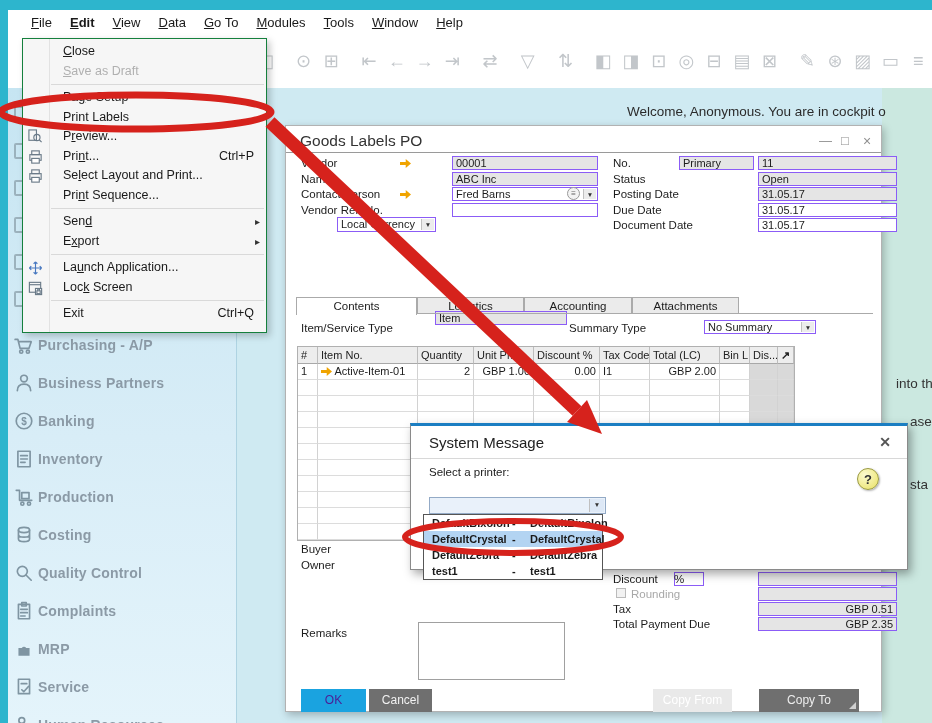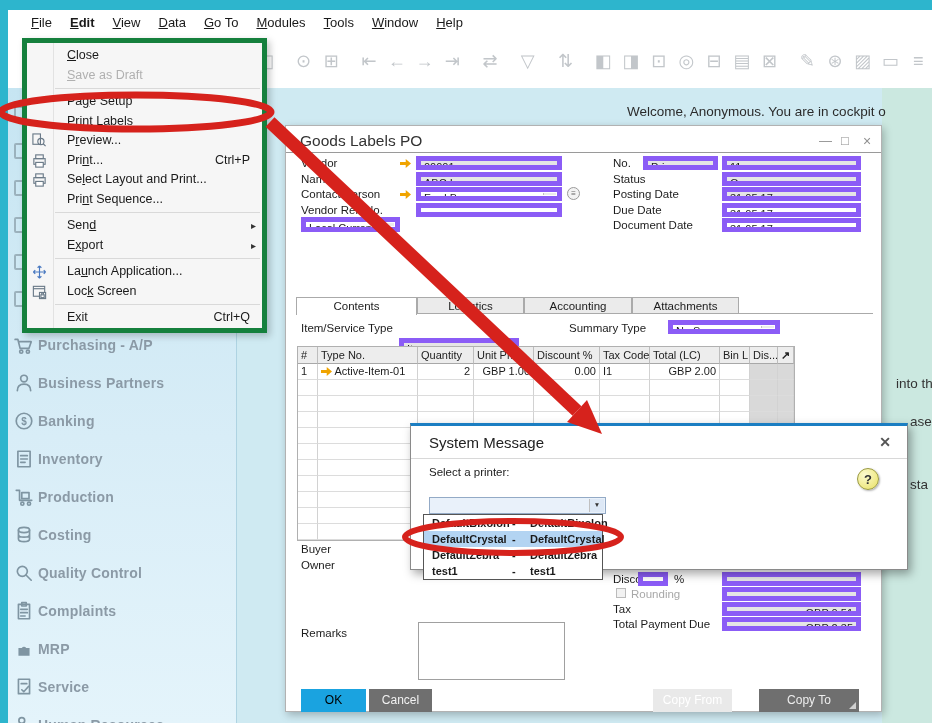--- a/index.html
+++ b/index.html
@@ -30,40 +30,40 @@
            background:linear-gradient(180deg,#c6e5f2 0%,#d8edf7 55%,#e4f4fb 100%);
            border-right:1px solid #aed3e2;}
   .sb-item{position:absolute;left:0;width:229px;height:24px;cursor:pointer;}
   .sb-icon{position:absolute;left:6px;top:0;width:20px;height:20px;}
   .sb-label{position:absolute;left:30px;top:2px;font-size:14px;font-weight:bold;color:#8b9aa6;
             letter-spacing:.2px;white-space:nowrap;}
   .p-icon{position:absolute;left:6px;width:15px;height:16px;border:2px solid #93a8b3;
           border-radius:2px;opacity:.85;}
   
   .editmenu{position:absolute;left:22px;top:38px;width:245px;height:295px;background:#f6f6f6;
-            border:5px solid #15803d;box-shadow:3px 3px 7px rgba(0,0,0,.22);z-index:30;
+            border:1px solid #15803d;box-shadow:3px 3px 7px rgba(0,0,0,.22);z-index:30;
             font-size:12.5px;color:#1a1a1a;padding-top:3px;}
   .editmenu::before{content:"";position:absolute;left:26px;top:0;bottom:0;width:1px;background:#e2e2e2;}
   .mi{position:relative;height:19.5px;line-height:19.5px;padding-left:40px;cursor:default;white-space:nowrap;}
   .mi .mshort{position:absolute;right:12px;}
   .mi .msub{position:absolute;right:6px;font-size:10px;color:#333;}
   .mi.disabled{color:#b0b0b0;}
   .mi .micon{position:absolute;left:4px;top:2px;width:17px;height:16px;}
   .msep{height:1px;background:#d9d9d9;margin:3px 2px 3px 28px;}
   
   .grwindow{position:absolute;left:285px;top:125px;width:597px;height:587px;background:#fff;
             border:1px solid #b2b2b2;box-shadow:2px 3px 8px rgba(0,0,0,.25);z-index:10;
             font-size:11.5px;color:#1c1c1c;}
   .grw-title{position:absolute;left:14px;top:6px;font-size:15.5px;color:#333;}
   .wctl{position:absolute;top:7px;color:#8f8f8f;font-size:13px;cursor:pointer;}
   .grw-sep{position:absolute;left:0;top:26px;width:100%;height:1px;background:#9a9a9a;}
   .lbl{position:absolute;font-size:11.5px;color:#1c1c1c;white-space:nowrap;}
   .lbl.gray{color:#a8a8a8;}
-  .fld{position:absolute;height:14px;border:5px solid #8b5cf6;background:#fff;font-size:11px;
-       line-height:12px;padding:0 3px;white-space:nowrap;overflow:hidden;}
+  .fld{position:absolute;height:14px;border:1px solid #8b5cf6;background:#fff;font-size:11px;
+       line-height:12px;padding:0 3px;white-space:nowrap;overflow:hidden;margin-left:36px;}
   .fld.gray{background:#e5e5e5;}
   .fld.ra{text-align:right;}
   .dd{position:absolute;right:1px;top:1px;bottom:1px;width:13px;background:#ececec;
       border-left:1px solid #c0c0c0;font-size:6.5px;color:#333;text-align:center;line-height:12px;}
   .linkarrow{display:inline-block;width:11px;height:9px;background:#f0a400;vertical-align:-1px;
              clip-path:polygon(0 32%,52% 32%,52% 0,100% 50%,52% 100%,52% 68%,0 68%);}
   .circbtn{position:absolute;width:13px;height:13px;border:1px solid #9a9a9a;border-radius:50%;
            background:#f3f3f3;font-size:8px;line-height:12px;text-align:center;color:#666;}
   
   .tab{position:absolute;top:171px;height:17px;border:1px solid #aaaaaa;background:#ebebeb;
@@ -75,21 +75,21 @@
   .grow{display:flex;}
   .gcell{border-right:1px solid #d2d2d2;border-bottom:1px solid #dcdcdc;height:16px;font-size:11px;
          line-height:15px;padding:0 3px;overflow:hidden;white-space:nowrap;}
   .grow.head .gcell{background:#ededed;border-right:1px solid #bdbdbd;border-bottom:1px solid #a8a8a8;
                     height:17px;line-height:16px;color:#222;}
   .gcell.num{text-align:right;}
   .gcell.shade{background:#d9d9d9;}
   .gcell.linkcol{text-align:center;color:#8a6b3a;font-weight:bold;}
   
   .btn{position:absolute;height:23px;border:none;font-size:12px;text-align:center;line-height:23px;cursor:pointer;}
-  .btn.ok{background:#1aa3e0;color:#000000;}
+  .btn.ok{background:#1aa3e0;color:#4c1d95;}
   .btn.cancel{background:#6f6f6f;color:#f2f2f2;}
   .btn.copyfrom{background:#e9e9e9;color:#ffffff;}
   .btn.copyto{background:#6f6f6f;color:#eeeeee;}
   .btn.copyto::after{content:"";position:absolute;right:3px;bottom:3px;border-left:7px solid transparent;
                      border-bottom:7px solid #cfcfcf;}
   .chk{position:absolute;width:10px;height:10px;border:1px solid #bbb;background:#f2f2f2;}
   textarea.remarks{position:absolute;border:1px solid #a0a0a0;resize:none;background:#fff;}
   
   .sysmsg{position:absolute;left:410px;top:423px;width:498px;height:147px;background:#fff;
           border:1px solid #8a8a8a;border-top:3px solid #1b7ec2;box-shadow:3px 4px 9px rgba(0,0,0,.35);
@@ -297,31 +297,31 @@
 
     <div id="grw-tabs">
         <div class="tab active" style="left: 10px; width: 121px;">Contents</div>
         <div class="tab" style="left: 131px; width: 107px;">Logistics</div>
         <div class="tab" style="left: 238px; width: 108px;">Accounting</div>
         <div class="tab" style="left: 346px; width: 107px;">Attachments</div>
       </div>
     <div class="tabline"></div>
 
     <span class="lbl" style="left:15px;top:196px;">Item/Service Type</span>
-    <div class="fld gray" style="left:113px;top:212px;width:120px;">Item</div>
+    <div class="fld gray" style="left:113px;top:185px;width:132px;">Item</div>
     <span class="lbl" style="left:283px;top:196px;">Summary Type</span>
     <div class="fld" style="left:382px;top:194px;width:112px;">
       <span>No Summary</span>
       <span class="dd">▼</span>
     </div>
 
     <div class="grid" id="grw-table">
         <div class="grow head">
           <div class="gcell" style="width: 20px;">#</div>
-          <div class="gcell" style="width: 100px;">Type No.</div>
+          <div class="gcell" style="width: 100px;">Item No.</div>
           <div class="gcell" style="width: 56px;">Quantity</div>
           <div class="gcell" style="width: 60px;">Unit Price</div>
           <div class="gcell" style="width: 66px;">Discount %</div>
           <div class="gcell" style="width: 50px;">Tax Code</div>
           <div class="gcell" style="width: 70px;">Total (LC)</div>
           <div class="gcell" style="width: 30px;">Bin L...</div>
           <div class="gcell" style="width: 28px;">Dis...</div>
           <div class="gcell linkcol" style="width: 16px;">↗</div>
         </div>
         <div class="grow">

